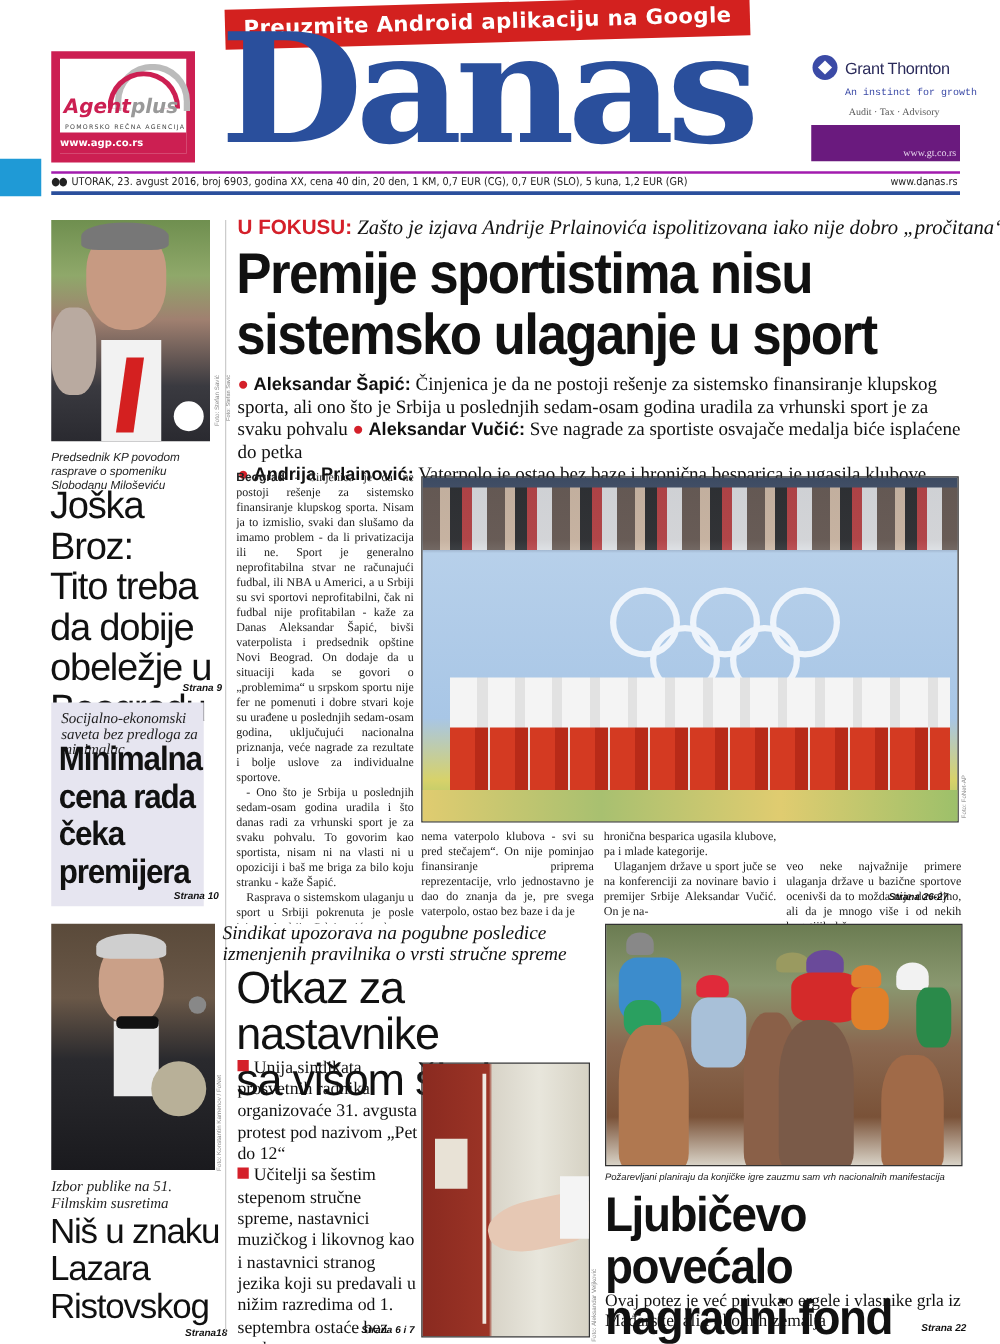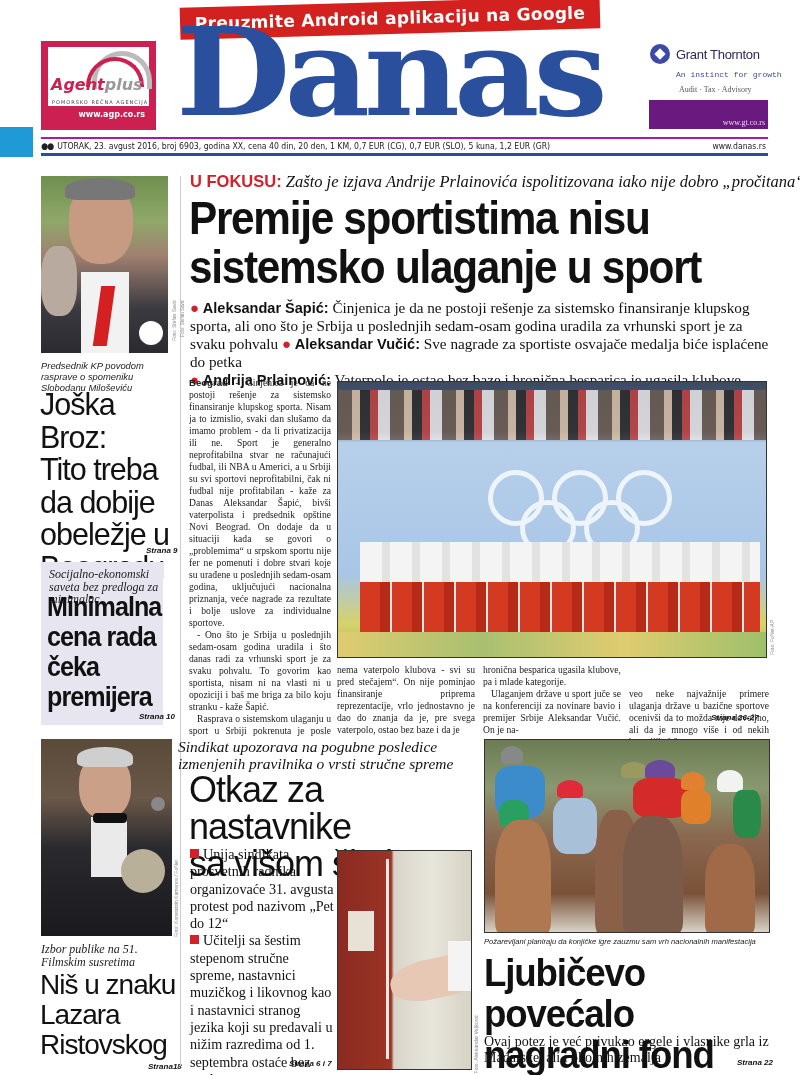--- a/index.html
+++ b/index.html
@@ -31,21 +31,21 @@
     font-weight: bold; font-style: italic; font-size: 16px; color: #cc1f52; white-space: nowrap;
   }
   .agent-ad .brand .plus { color: #999; }
   .agent-ad .tag {
     position: absolute; left: 4px; top: 52px; font-family: "DejaVu Sans", sans-serif;
     font-size: 5px; letter-spacing: 1px; color: #444; white-space: nowrap;
   }
   .agent-ad .url {
     position: absolute; left: 0; right: 0; bottom: 0; height: 17px; background: #cc1f52;
     color: #fff; font-family: "DejaVu Sans", sans-serif; font-weight: bold; font-size: 8px;
-    text-align: right; padding-right: 4px; line-height: 18px;
+    padding-right: 4px; line-height: 18px;
   }
   .logo {
     position: absolute; left: 176px; top: 18px; width: 460px; height: 118px;
     font-family: "DejaVu Serif", serif; font-weight: bold; font-size: 132px; color: #2a4f9c;
     line-height: 118px; letter-spacing: -6px; transform: scaleY(0.92); transform-origin: top left;
   }
   .gt-ad { position: absolute; left: 650px; top: 44px; width: 118px; height: 86px; }
   .gt-ad .gt-logo { position: absolute; left: 0; top: 0; width: 20px; height: 20px; border-radius: 50%; background: #3b4aa6; }
   .gt-ad .gt-logo::after { content: ""; position: absolute; left: 6px; top: 6px; width: 8px; height: 8px; background: #fff; transform: rotate(45deg); }
   .gt-ad .gt-name { position: absolute; left: 26px; top: 3px; font-family: "Liberation Sans", sans-serif; font-size: 13px; color: #2a2a5a; white-space: nowrap; letter-spacing: -0.3px; }

